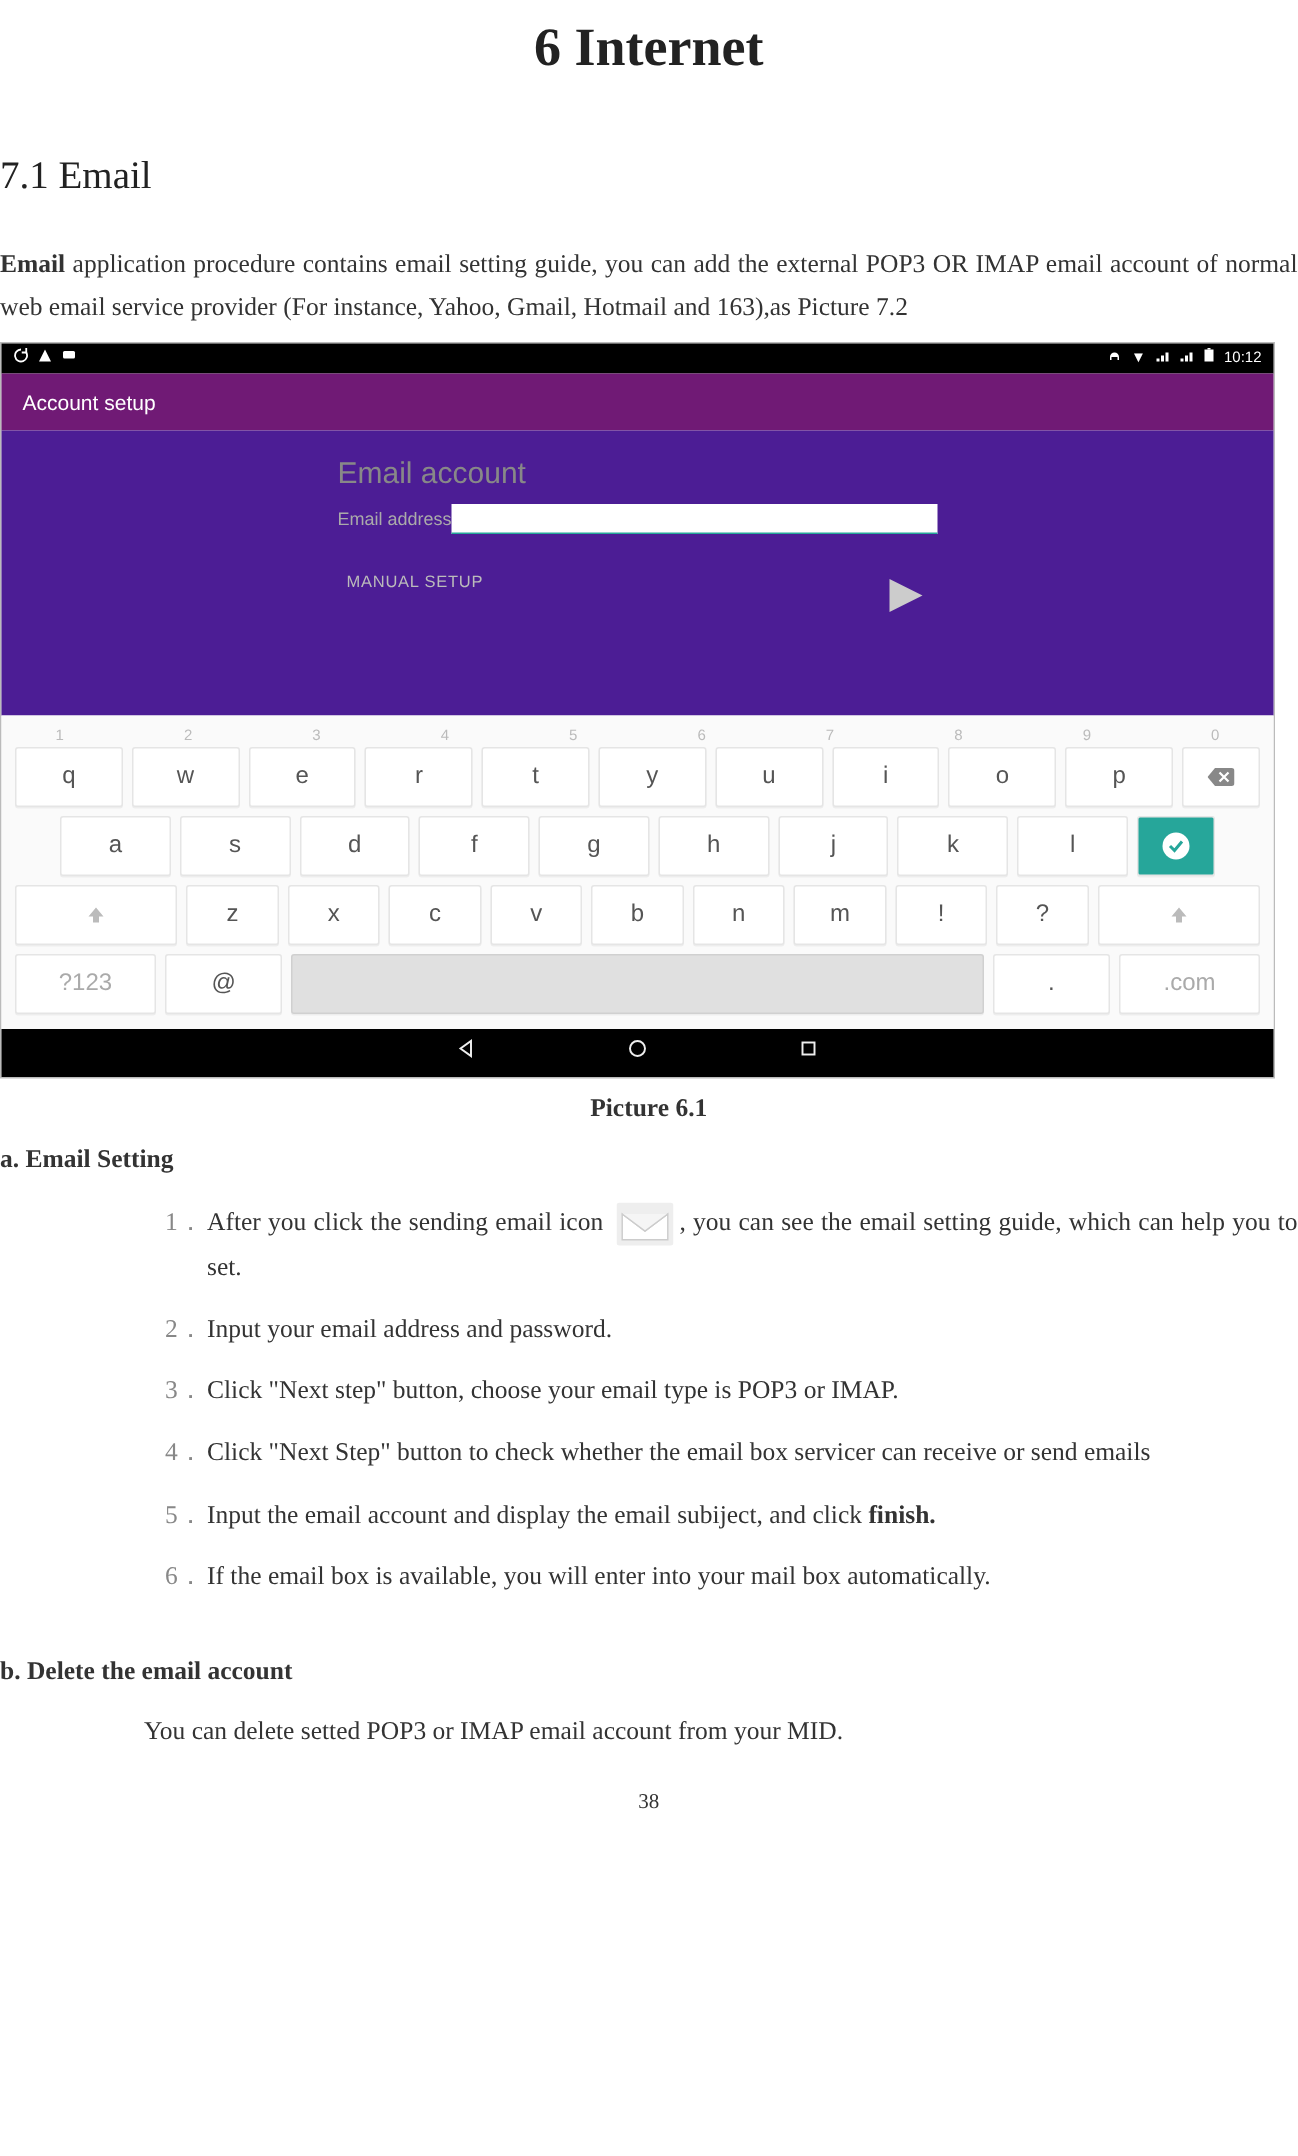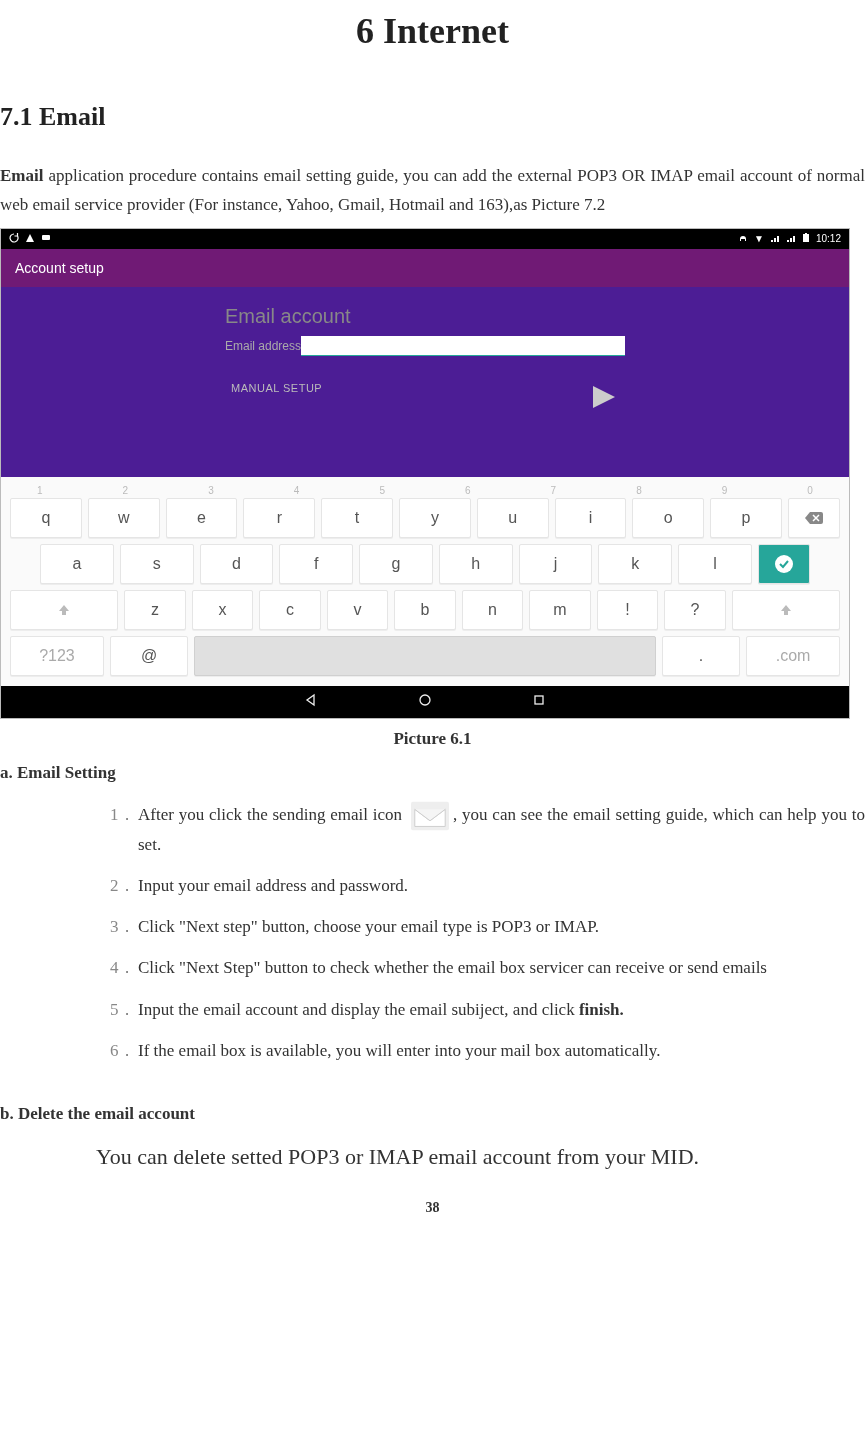--- a/index.html
+++ b/index.html
@@ -13,21 +13,21 @@
     .chapter-title {
       text-align: center;
       font-size: 36px;
       font-weight: bold;
       margin-top: 10px;
       margin-bottom: 50px;
       color: #222;
     }
     .section-title {
       font-size: 26px;
-      font-weight: bold;
+      font-weight: normal;
       margin-bottom: 30px;
       color: #222;
     }
     .body-text {
       font-size: 17px;
       line-height: 1.7;
       text-align: justify;
       color: #333;
       margin-bottom: 8px;
     }
@@ -62,25 +62,25 @@
     }
     .steps li .txt { flex: 1; }
     .steps li .txt .inline-icon {
       display: inline-block;
       width: 38px;
       height: 30px;
       vertical-align: middle;
       margin: 0 4px;
     }
     .footer-note {
-      font-size: 22px;
+      font-size: 17px;
       margin-left: 96px;
       margin-top: 20px;
     }
-    .page-number { text-align: center; font-size: 14px; margin-top: 30px; color:#333;font-weight:bold; }
+    .page-number { text-align: center; font-size: 14px; margin-top: 30px; color:#333; }
 
     
     .screenshot {
       width: 850px;
       border: 1px solid #bbb;
       font-family: Arial, sans-serif;
       background: #fff;
       margin-bottom: 2px;
     }
     .status-bar {

